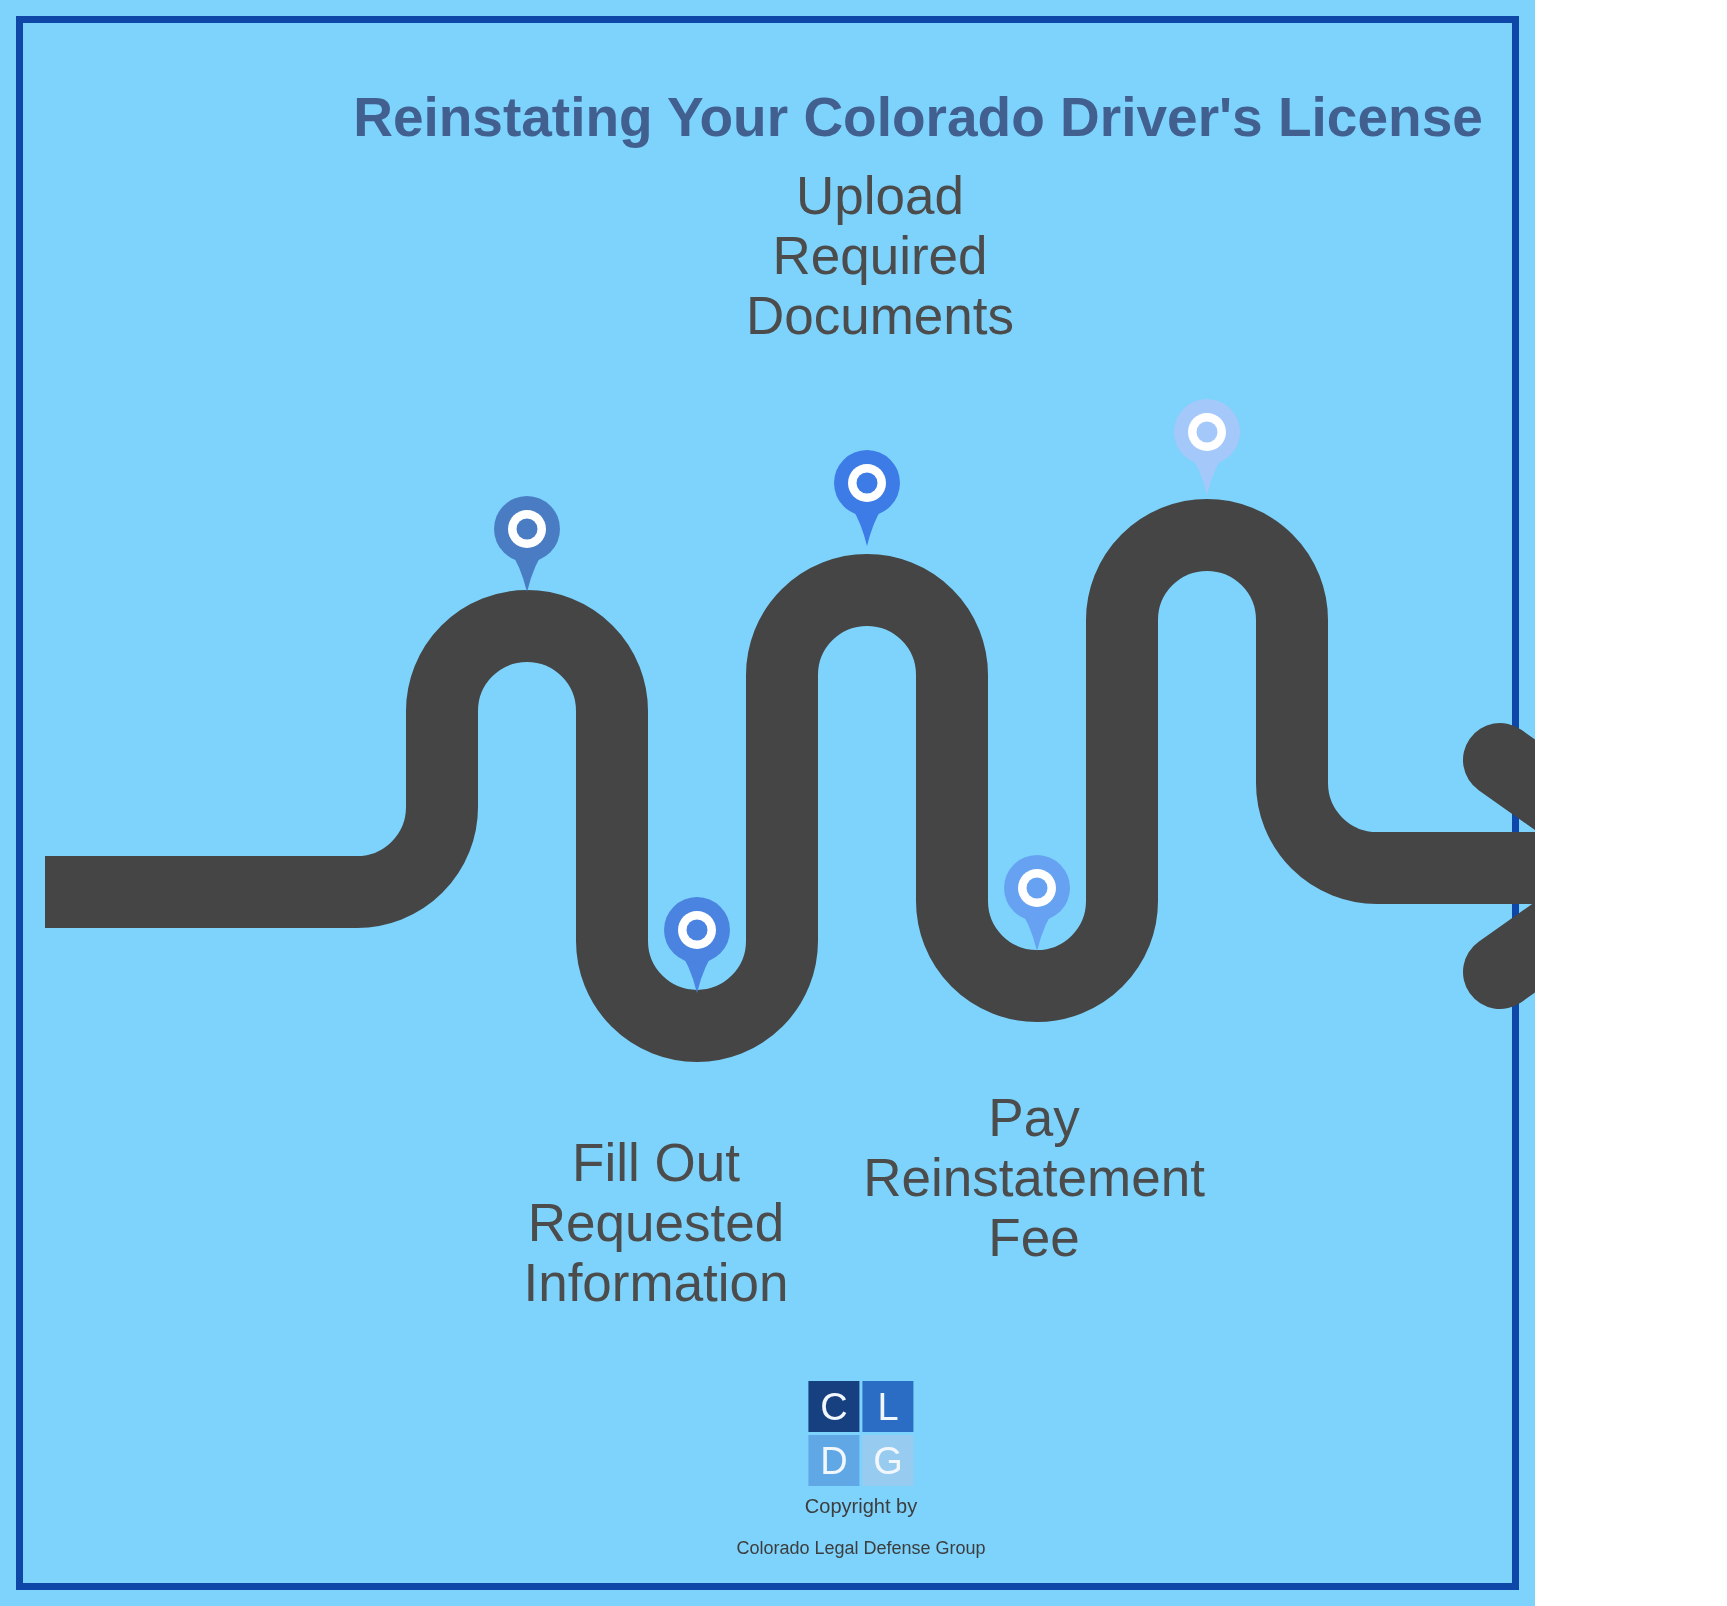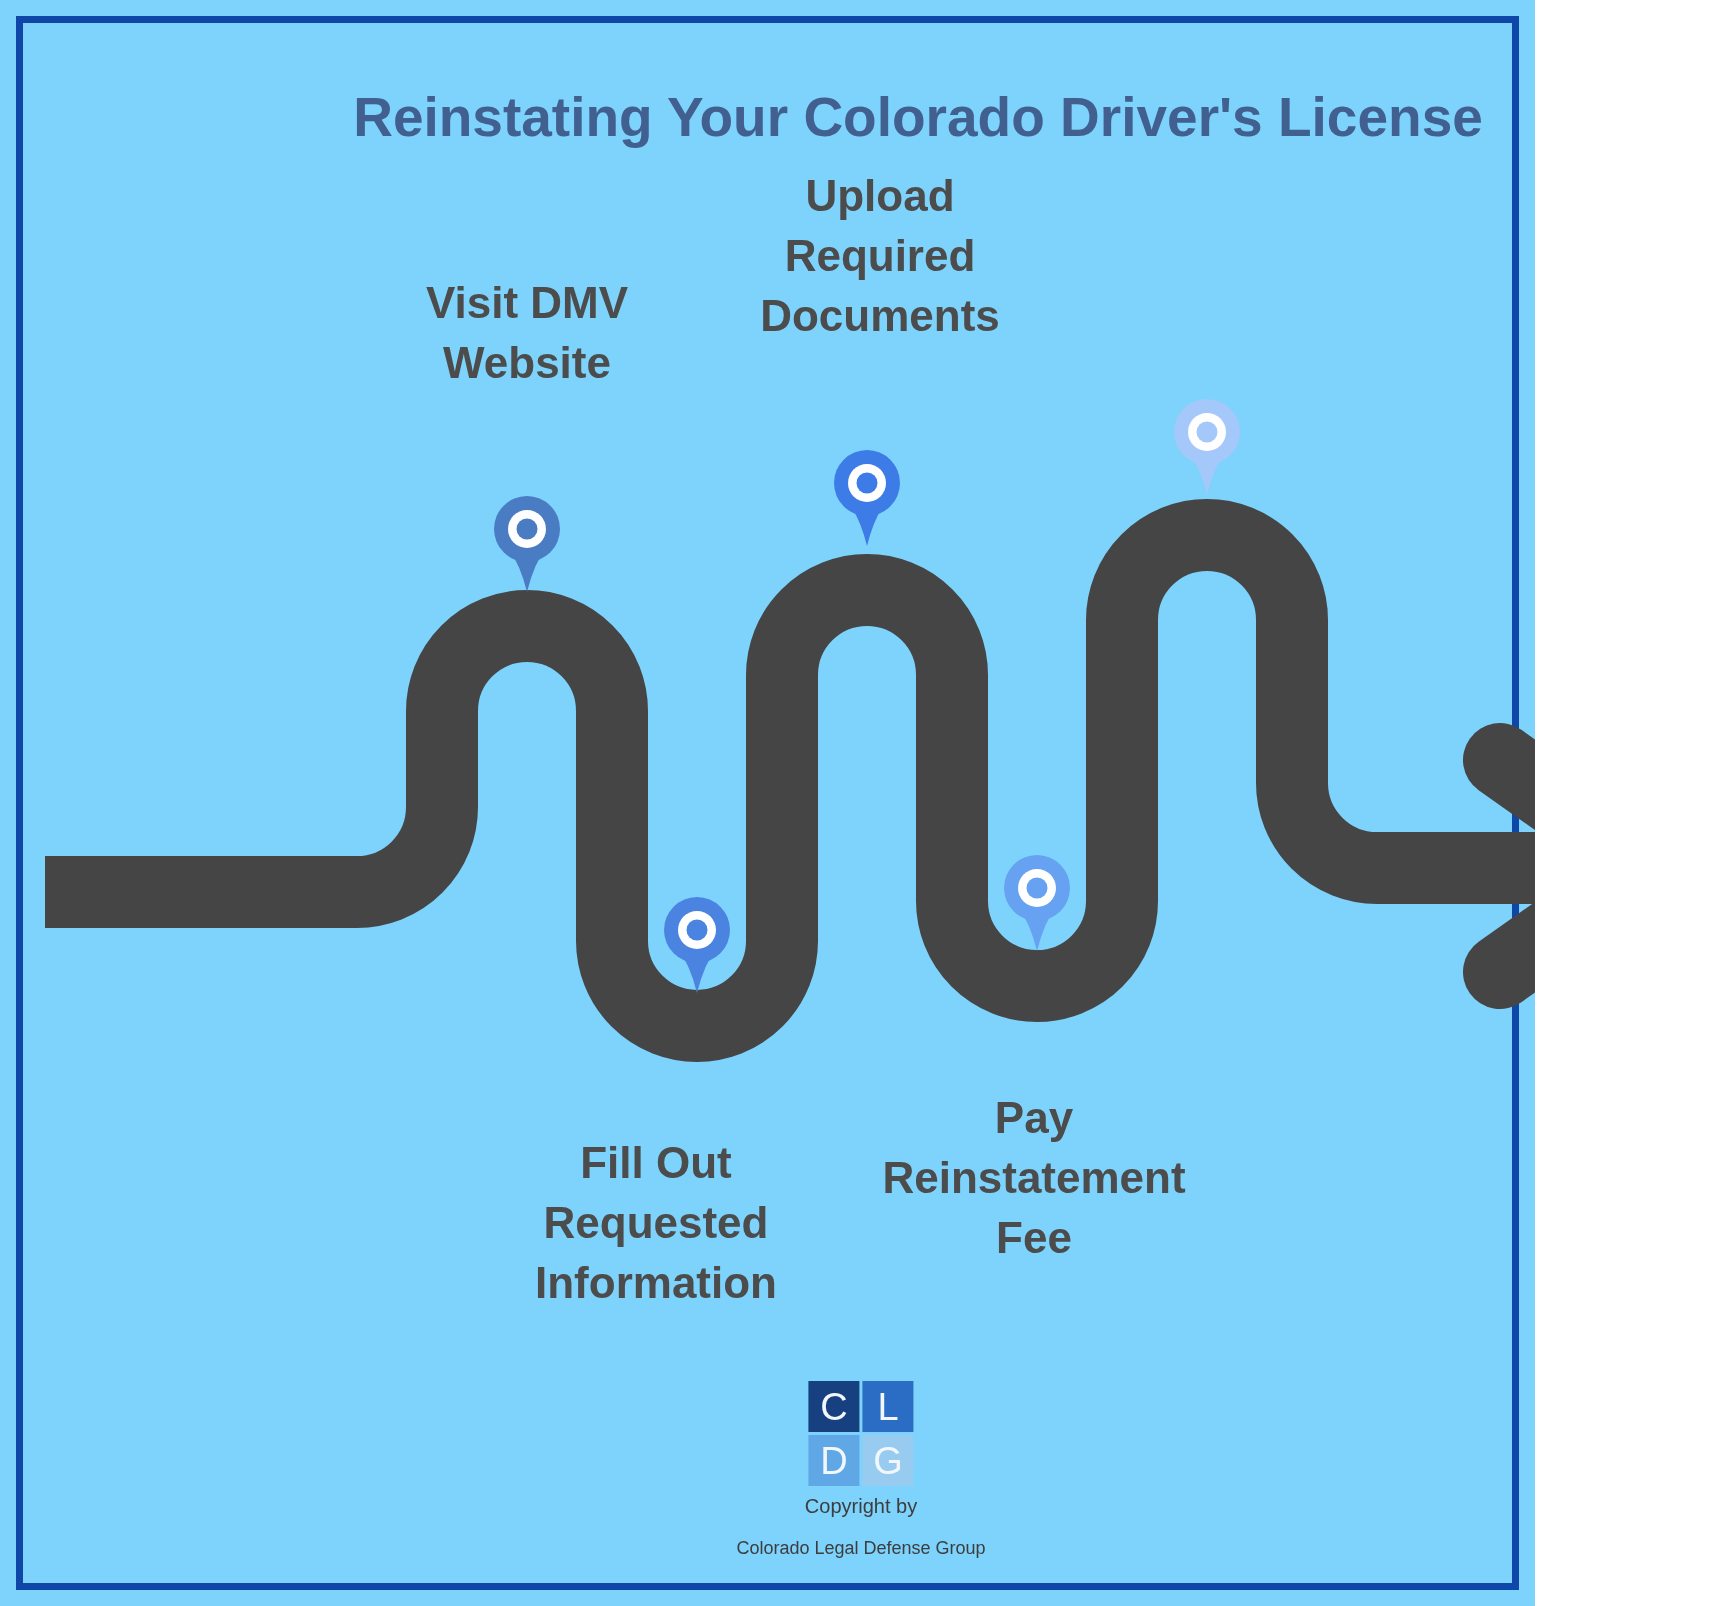--- a/index.html
+++ b/index.html
@@ -33,24 +33,24 @@
     position: absolute;
     inset: 0;
     width: 1727px;
     height: 1606px;
   }
   .step-label {
     position: absolute;
     transform: translateX(-50%);
     text-align: center;
     white-space: pre-line;
-    font-size: 44px;
+    font-size: 53px;
     line-height: 60px;
     color: #4c4c4c;
-    font-weight: 700;
+    font-weight: 400;
   }
   .label-visit   { left: 527px;  top: 273px; }
   .label-fillout { left: 656px;  top: 1133px; }
   .label-upload  { left: 880px;  top: 166px; }
   .label-pay     { left: 1034px; top: 1088px; }
   .label-pickup  { left: 1226px; top: 177px; }
   .footer {
     position: absolute;
     left: 861px;
     top: 1381px;
@@ -126,22 +126,20 @@
 
     <path d="M 1500 760 L 1650 866 L 1500 972" fill="none" stroke="#454545" stroke-width="74" stroke-linecap="round" stroke-linejoin="round"></path>
 
     <use href="#pin-shape" transform="translate(527,529)" color="#4a7cc4"></use>
     <use href="#pin-shape" transform="translate(697,930)" color="#4a84e0"></use>
     <use href="#pin-shape" transform="translate(867,483)" color="#3d7be7"></use>
     <use href="#pin-shape" transform="translate(1037,888)" color="#66a1f2"></use>
     <use href="#pin-shape" transform="translate(1207,432)" color="#a5c8fa"></use>
   </svg>
 
-  <div class="step-label label-visit">Visit DMV
-Website</div>
   <div class="step-label label-fillout">Fill Out
 Requested
 Information</div>
   <div class="step-label label-upload">Upload
 Required
 Documents</div>
   <div class="step-label label-pay">Pay
 Reinstatement
 Fee</div>
 

